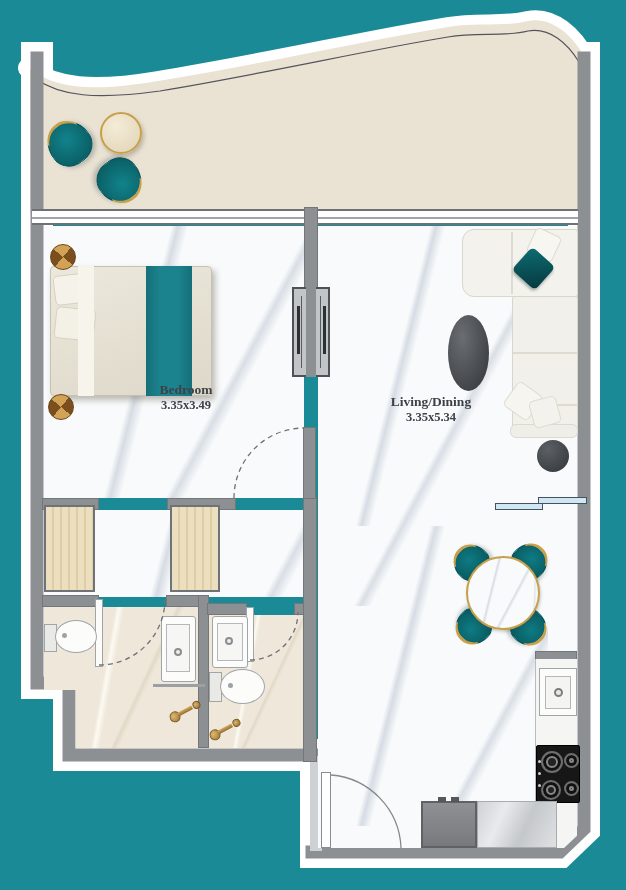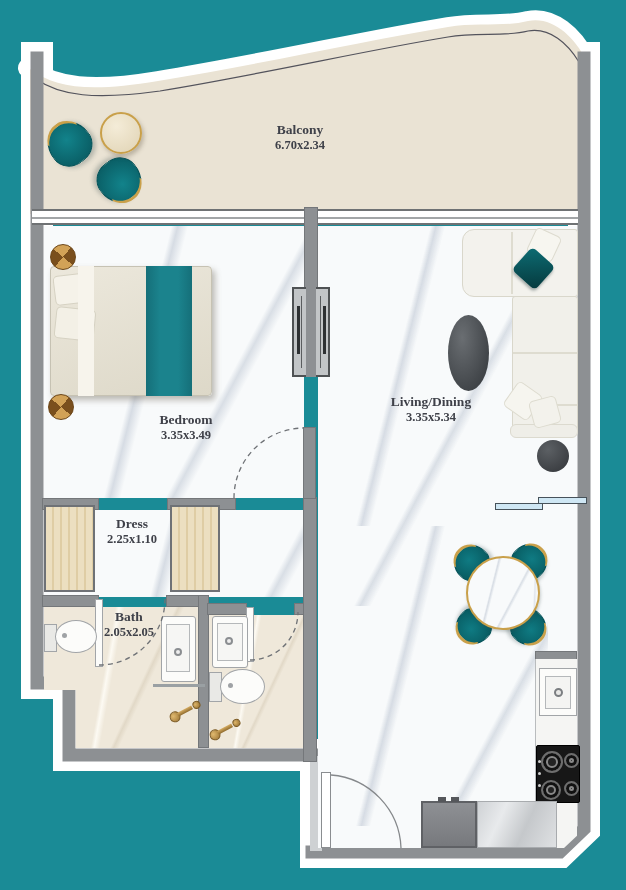--- a/index.html
+++ b/index.html
@@ -201,34 +201,22 @@
     <span class="tip"></span>
   </div>
 
   <svg class="layer" width="626" height="890">
     <path d="M234,498 A70,70 0 0 1 304,428" fill="none" stroke="#6f7276" stroke-width="1.3" stroke-dasharray="5,4"></path>
     <path d="M99,665 A66,66 0 0 0 165,599" fill="none" stroke="#6f7276" stroke-width="1.3" stroke-dasharray="5,4"></path>
     <path d="M250,660 A48,48 0 0 0 298,612" fill="none" stroke="#6f7276" stroke-width="1.3" stroke-dasharray="5,4"></path>
     <path d="M331,775 A76,76 0 0 1 401,848" fill="none" stroke="#85888b" stroke-width="1.3"></path>
   </svg>
 
-  <div class="label" style="left:230px;top:122px;">
-    <div class="lname">Balcony</div>
-    <div class="ldims">6.70x2.34</div>
-  </div>
-  <div class="label" style="left:116px;top:412px;">
+  <div class="label" style="left:116px;top:382px;">
     <div class="lname">Bedroom</div>
     <div class="ldims">3.35x3.49</div>
   </div>
   <div class="label" style="left:361px;top:394px;">
     <div class="lname">Living/Dining</div>
     <div class="ldims">3.35x5.34</div>
   </div>
-  <div class="label" style="left:62px;top:516px;">
-    <div class="lname">Dress</div>
-    <div class="ldims">2.25x1.10</div>
-  </div>
-  <div class="label" style="left:59px;top:609px;">
-    <div class="lname">Bath</div>
-    <div class="ldims">2.05x2.05</div>
-  </div>
 
 </div>
 
 </body></html>

